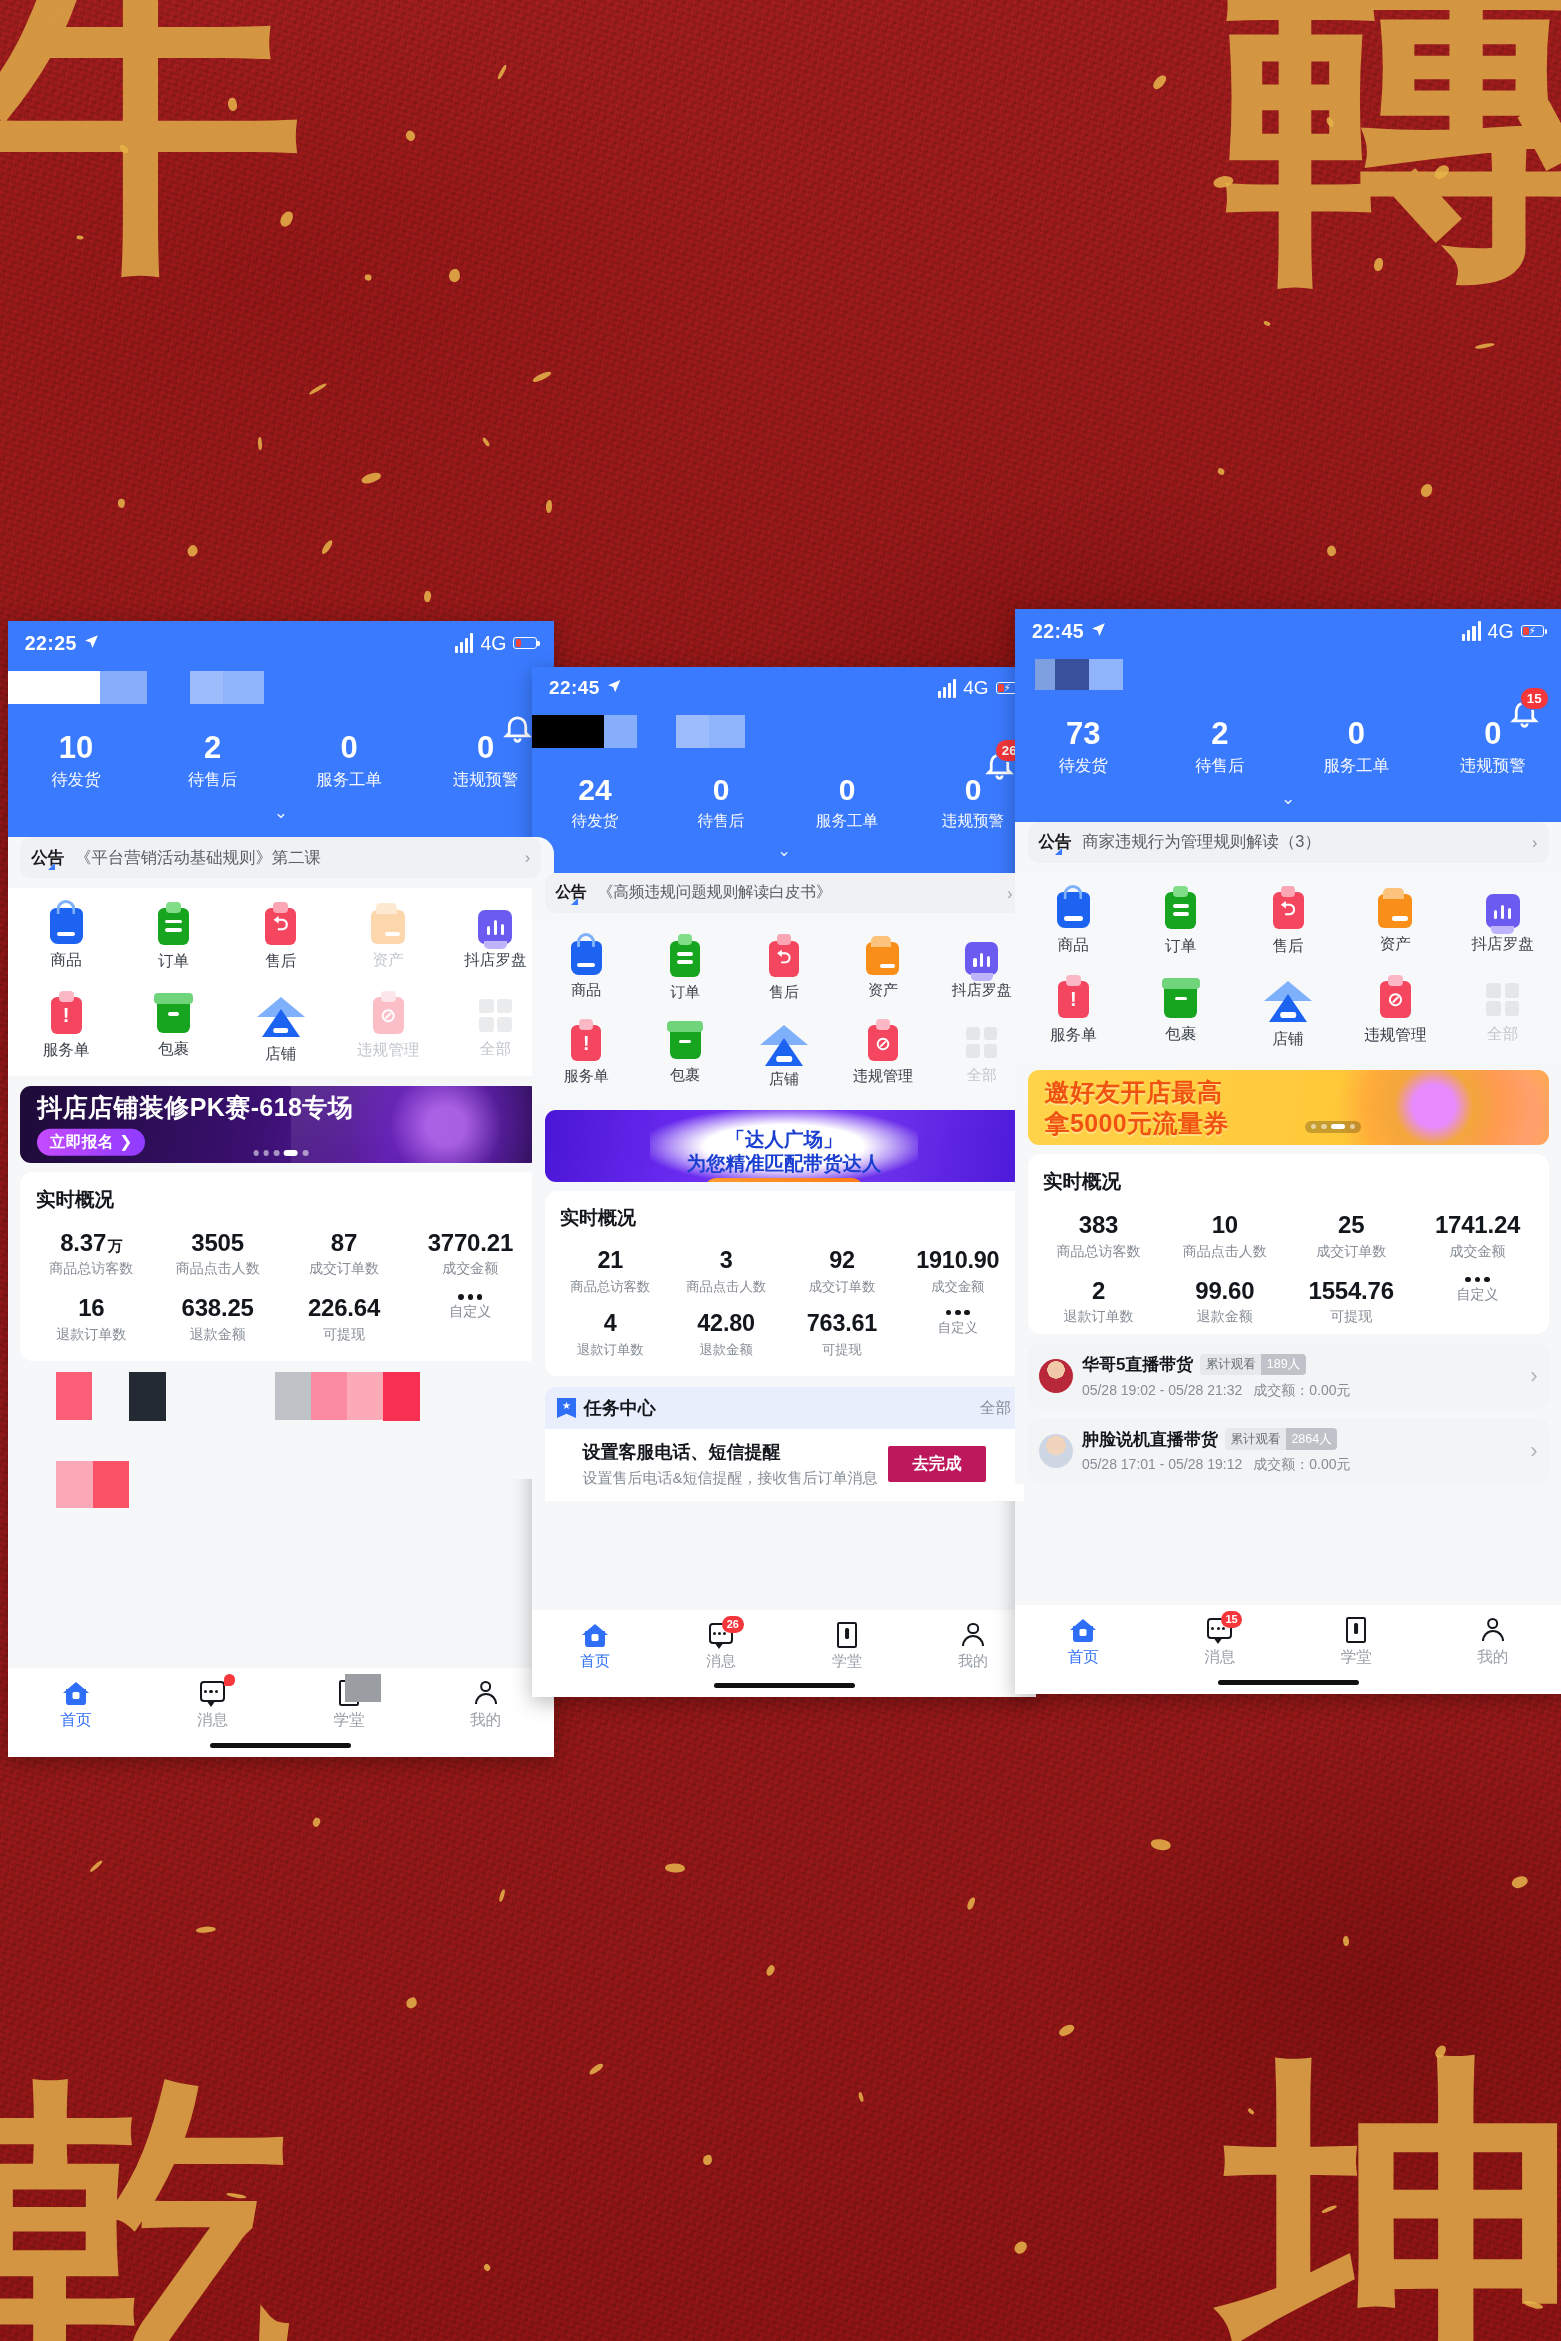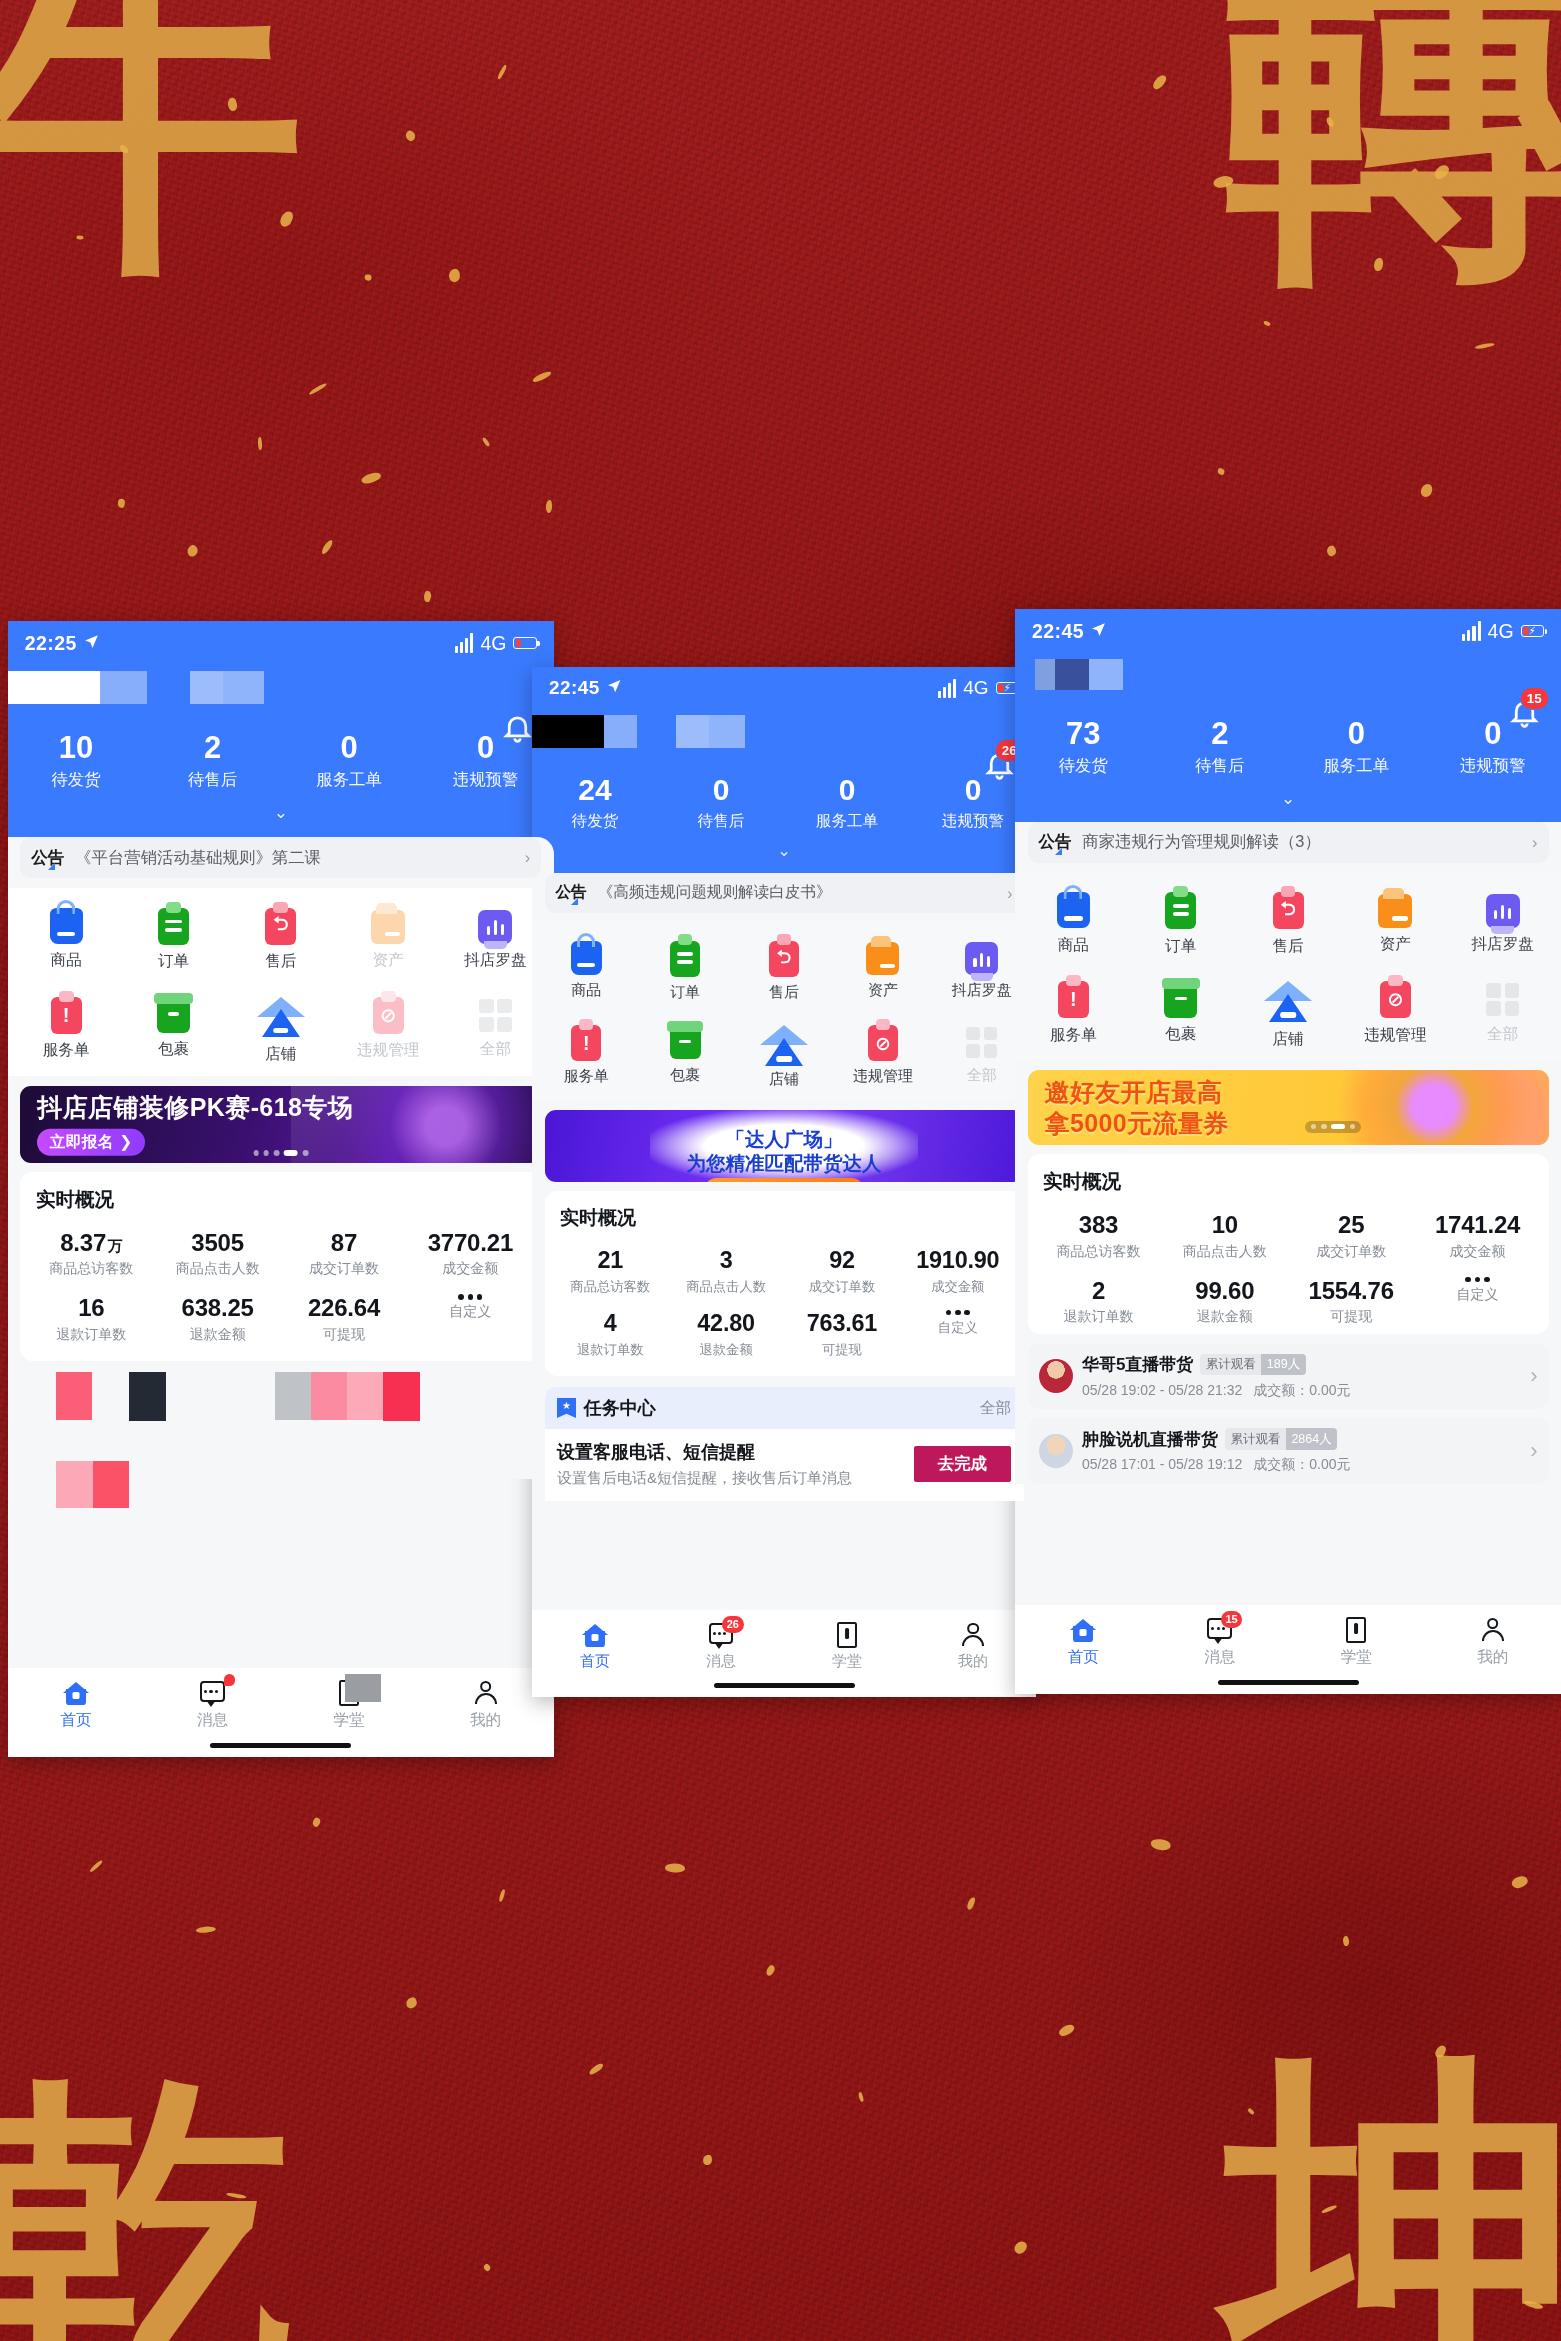--- a/index.html
+++ b/index.html
@@ -202,21 +202,21 @@
   
   .taskhdr { background:#e8eefc; border-radius:11px 11px 0 0; margin:11px 12.5px 0; padding:9.4px 12.5px;
       display:flex; align-items:center; justify-content:space-between; }
   .taskhdr .left { display:flex; align-items:center; gap:7.8px; }
   .tflag { width:19px;height:20px; background:#2f6ef6; position:relative;
       clip-path:polygon(0 0,100% 0,100% 100%,50% 78%,0 100%); display:flex; align-items:flex-start; justify-content:center; }
   .tflag span { color:#fff; font-size:10px; margin-top:2.3px; }
   .taskhdr .ttl { font-weight:700; color:#13171c; }
   .taskhdr .all { color:#878d95; }
   .taskbody { background:#fff; margin:0 12.5px; padding:11px 12.5px 12.5px;
-      display:flex; align-items:center; justify-content:space-between; gap:11px; }
+      display:flex; align-items:center; justify-content:center; gap:11px; }
   .taskbody .t1 { font-weight:700; color:#13171c; }
   .taskbody .t2 { color:#878d95; margin-top:4.7px; }
   .gobtn { background:#be185d; color:#fff; border-radius:2px; padding:7px 24px; font-weight:700; white-space:nowrap; }
 
   
   .live { background:#f3f4f6; border-radius:11px; margin:9.4px 12.5px 0; padding:9.4px 11px;
       display:flex; align-items:center; gap:9.4px; }
   .ava { width:34px;height:34px;border-radius:50%; flex:none; overflow:hidden; position:relative; }
   .ava.a1 { background:radial-gradient(circle at 50% 32%,#f0c9a8 0 30%,#b9283a 31% 100%); }
   .ava.a2 { background:radial-gradient(circle at 50% 34%,#f0d4bb 0 34%,#cfd6e3 35% 100%); }

